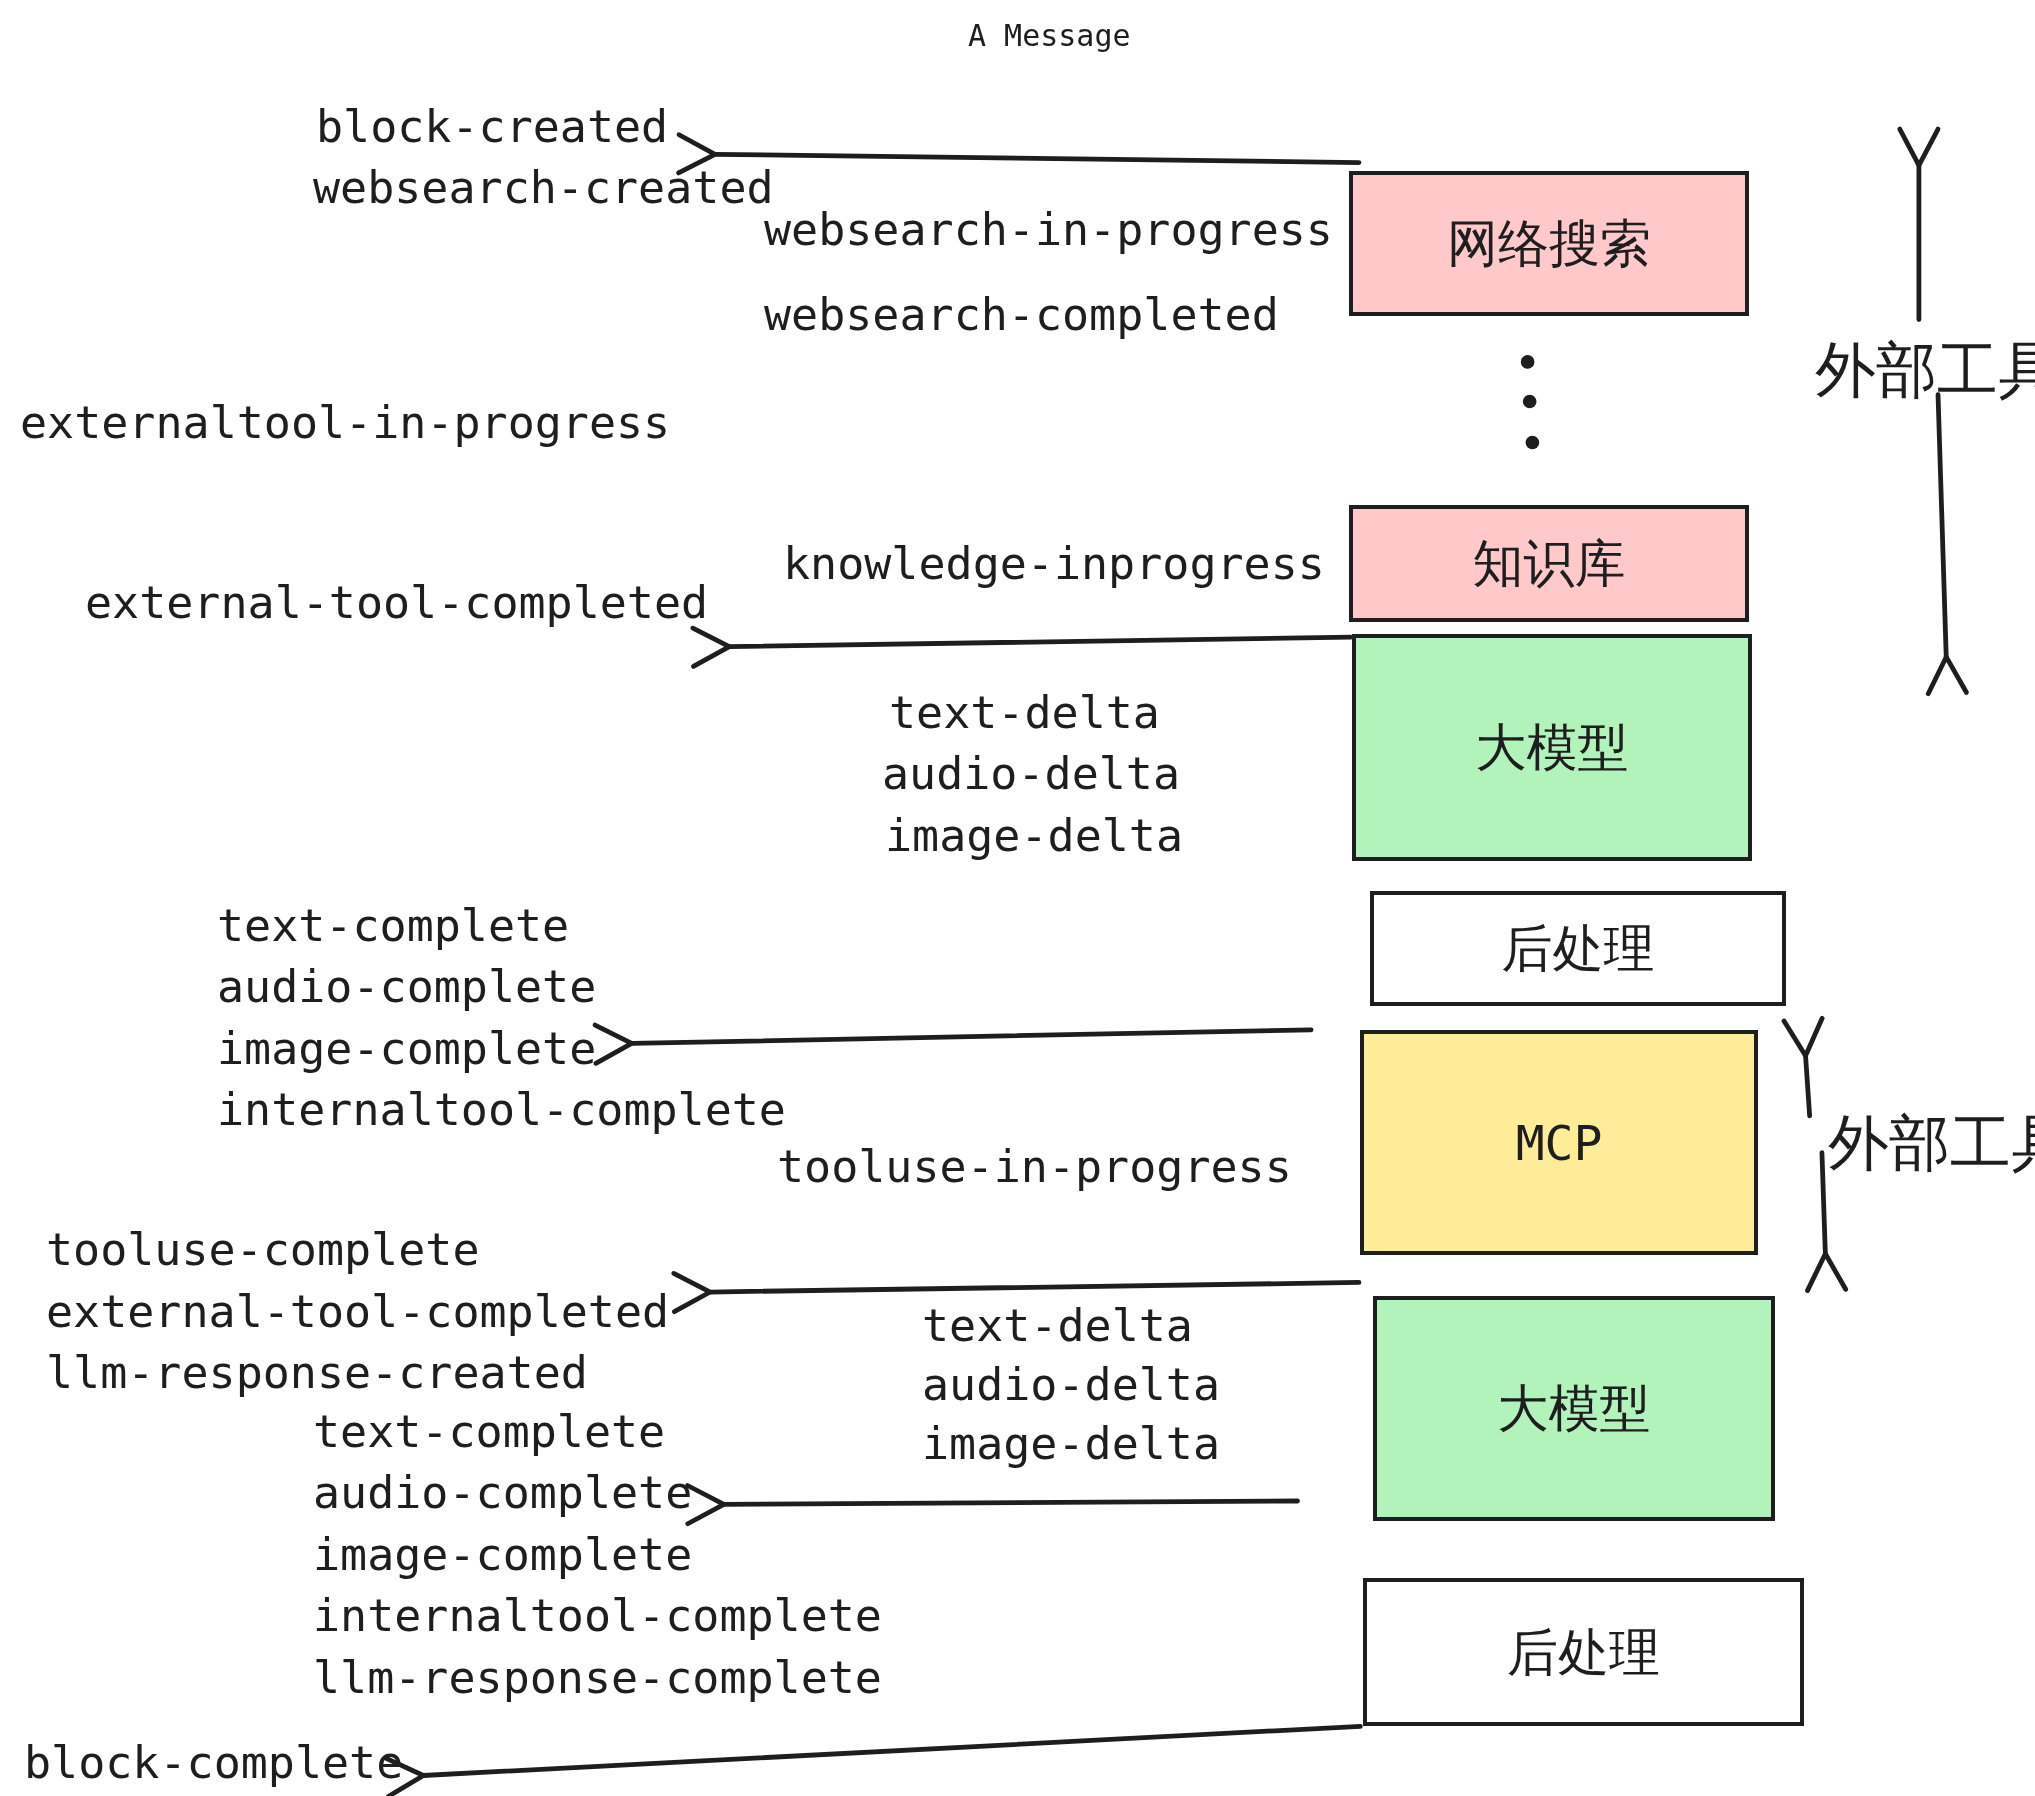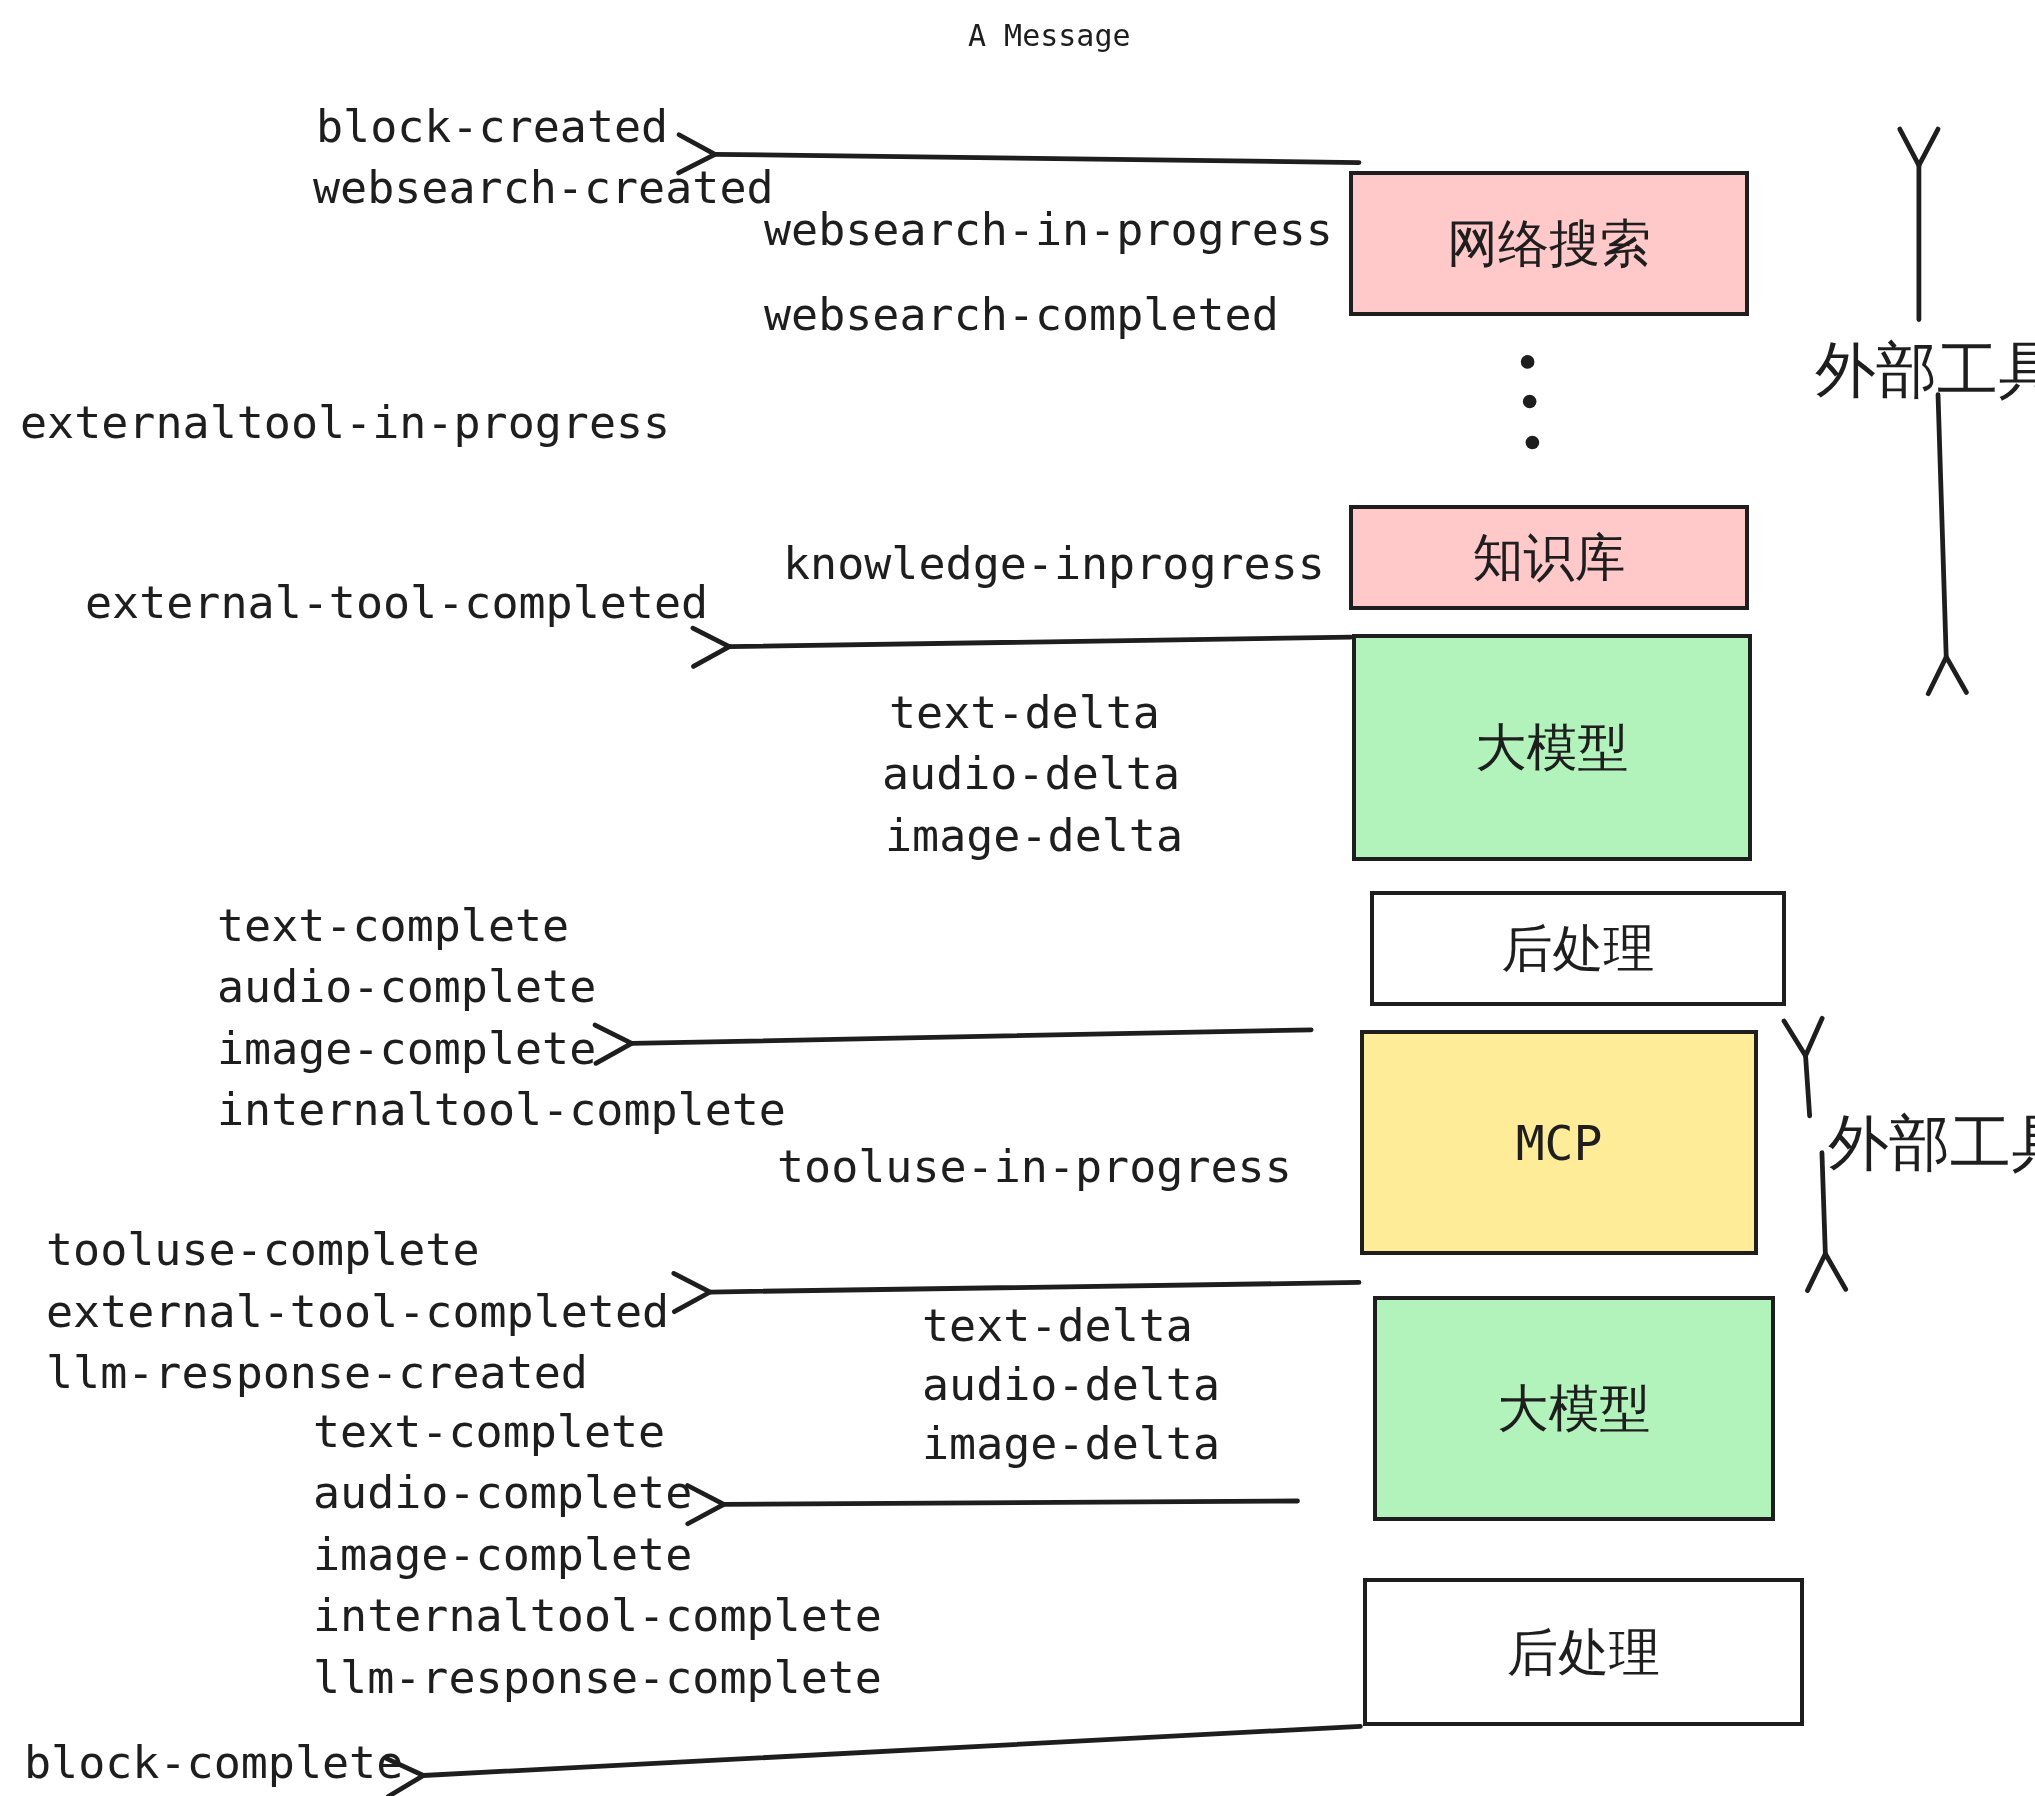--- a/index.html
+++ b/index.html
@@ -49,21 +49,21 @@
     <g fill="#1e1e1e">
       <circle cx="2237" cy="530" r="10"></circle>
       <circle cx="2240" cy="588" r="10"></circle>
       <circle cx="2244" cy="648" r="10"></circle>
     </g>
   </svg>
 
   <div class="box" style="left: 1349px; top: 171px; width: 400px; height: 145px; background: rgb(255, 201, 201); text-align: center;">
     <span class="zh">网络搜索</span>
   </div>
-  <div class="box" style="left: 1349px; top: 505px; width: 400px; height: 105px; background: rgb(255, 201, 201);">
+  <div class="box" style="left: 1349px; top: 505px; width: 400px; height: 117px; background: rgb(255, 201, 201);">
     <span class="zh">知识库</span>
   </div>
   <div class="box" style="left: 1352px; top: 634px; width: 400px; height: 227px; background: rgb(178, 242, 187);">
     <span class="zh">大模型</span>
   </div>
   <div class="box" style="left: 1370px; top: 891px; width: 416px; height: 115px; background: rgb(255, 255, 255);">
     <span class="zh">后处理</span>
   </div>
   <div class="box" style="left: 1360px; top: 1030px; width: 398px; height: 225px; background: rgb(255, 236, 153);">
     <span class="lat">MCP</span>

